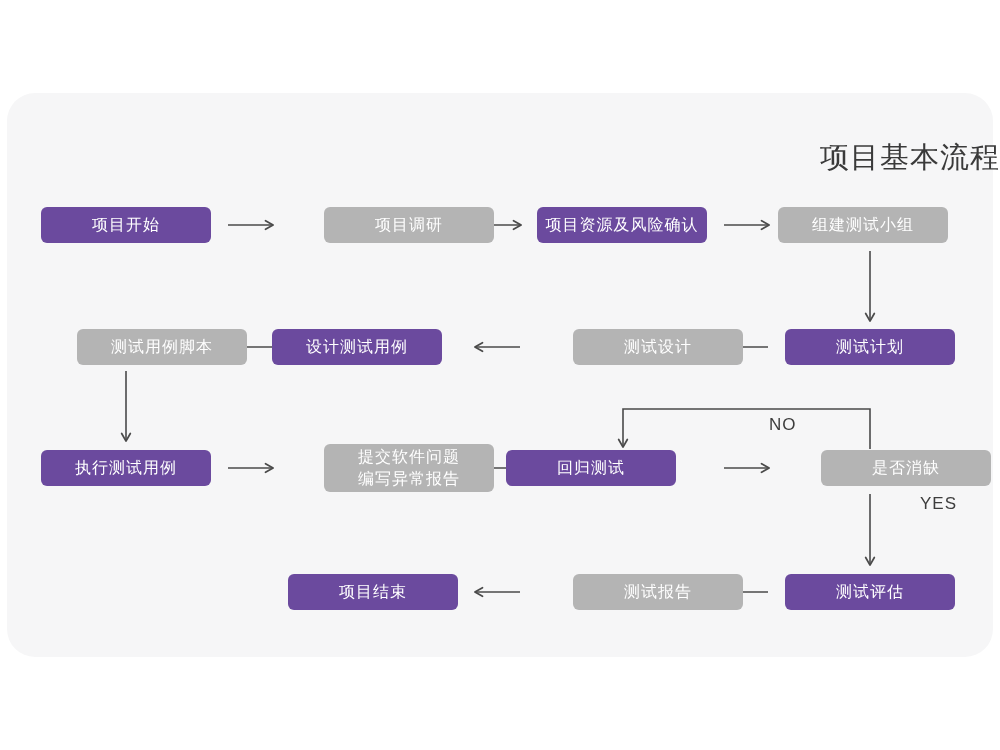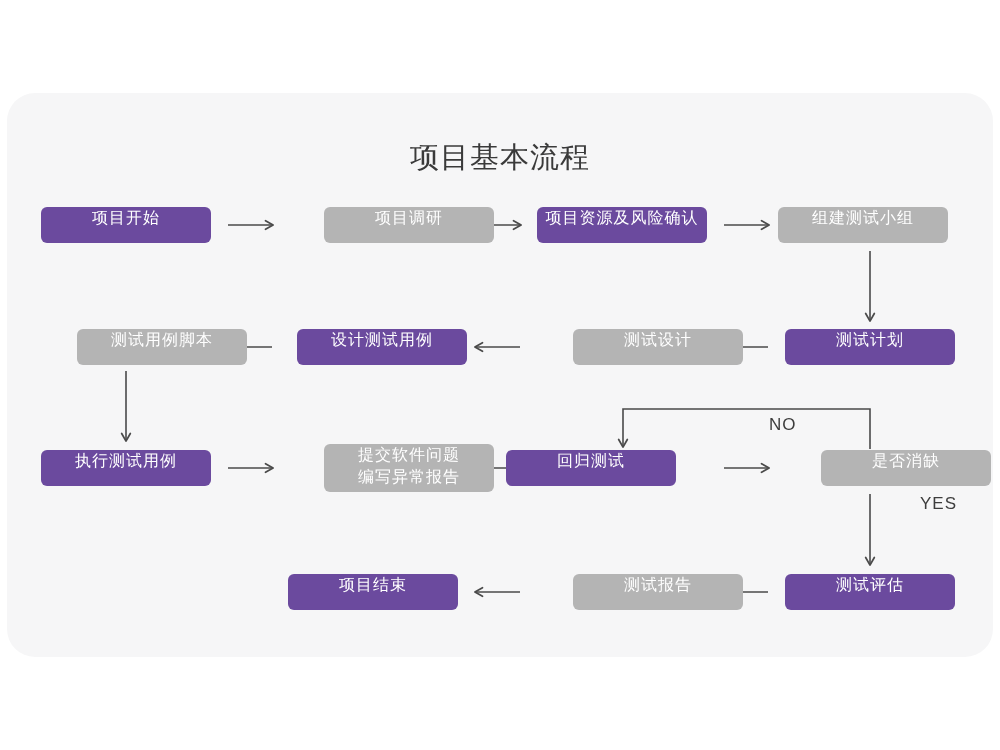--- a/index.html
+++ b/index.html
@@ -22,38 +22,38 @@
     position:absolute;
     left:7px;top:93px;
     width:986px;height:564px;
     background:var(--card-bg);
     border-radius:28px;
   }
   .page-title{
     position:absolute;
     left:0;right:0;top:138px;
     margin:0;
-    text-align:center;
+    text-align:right;
     font-size:29px;
     font-weight:500;
     letter-spacing:1px;
     color:var(--title);
   }
   .arrows{
     position:absolute;
     left:0;top:0;
     width:1000px;height:750px;
     pointer-events:none;
   }
   .node{
     position:absolute;
     width:170px;height:36px;
     border-radius:6px;
     display:flex;
-    align-items:flex-start;
+    align-items:center;
     justify-content:center;
     box-sizing:border-box;
   }
   .node.purple{background:var(--purple);}
   .node.gray{background:var(--gray);margin-left:36px;}
   .node.tall{height:48px;}
   .node-label{
     color:var(--node-text);
     font-size:16px;
     line-height:1.4;
@@ -119,21 +119,21 @@
   <div class="node gray" style="left:742px;top:207px">
     <span class="node-label">组建测试小组</span>
   </div>
 
   <div class="node purple" style="left:785px;top:329px">
     <span class="node-label">测试计划</span>
   </div>
   <div class="node gray" style="left:537px;top:329px">
     <span class="node-label">测试设计</span>
   </div>
-  <div class="node purple" style="left:297px;top:329px">
+  <div class="node purple" style="left:272px;top:329px">
     <span class="node-label">设计测试用例</span>
   </div>
   <div class="node gray" style="left:41px;top:329px">
     <span class="node-label">测试用例脚本</span>
   </div>
 
   <div class="node purple" style="left:41px;top:450px">
     <span class="node-label">执行测试用例</span>
   </div>
   <div class="node gray tall" style="left:288px;top:444px">

